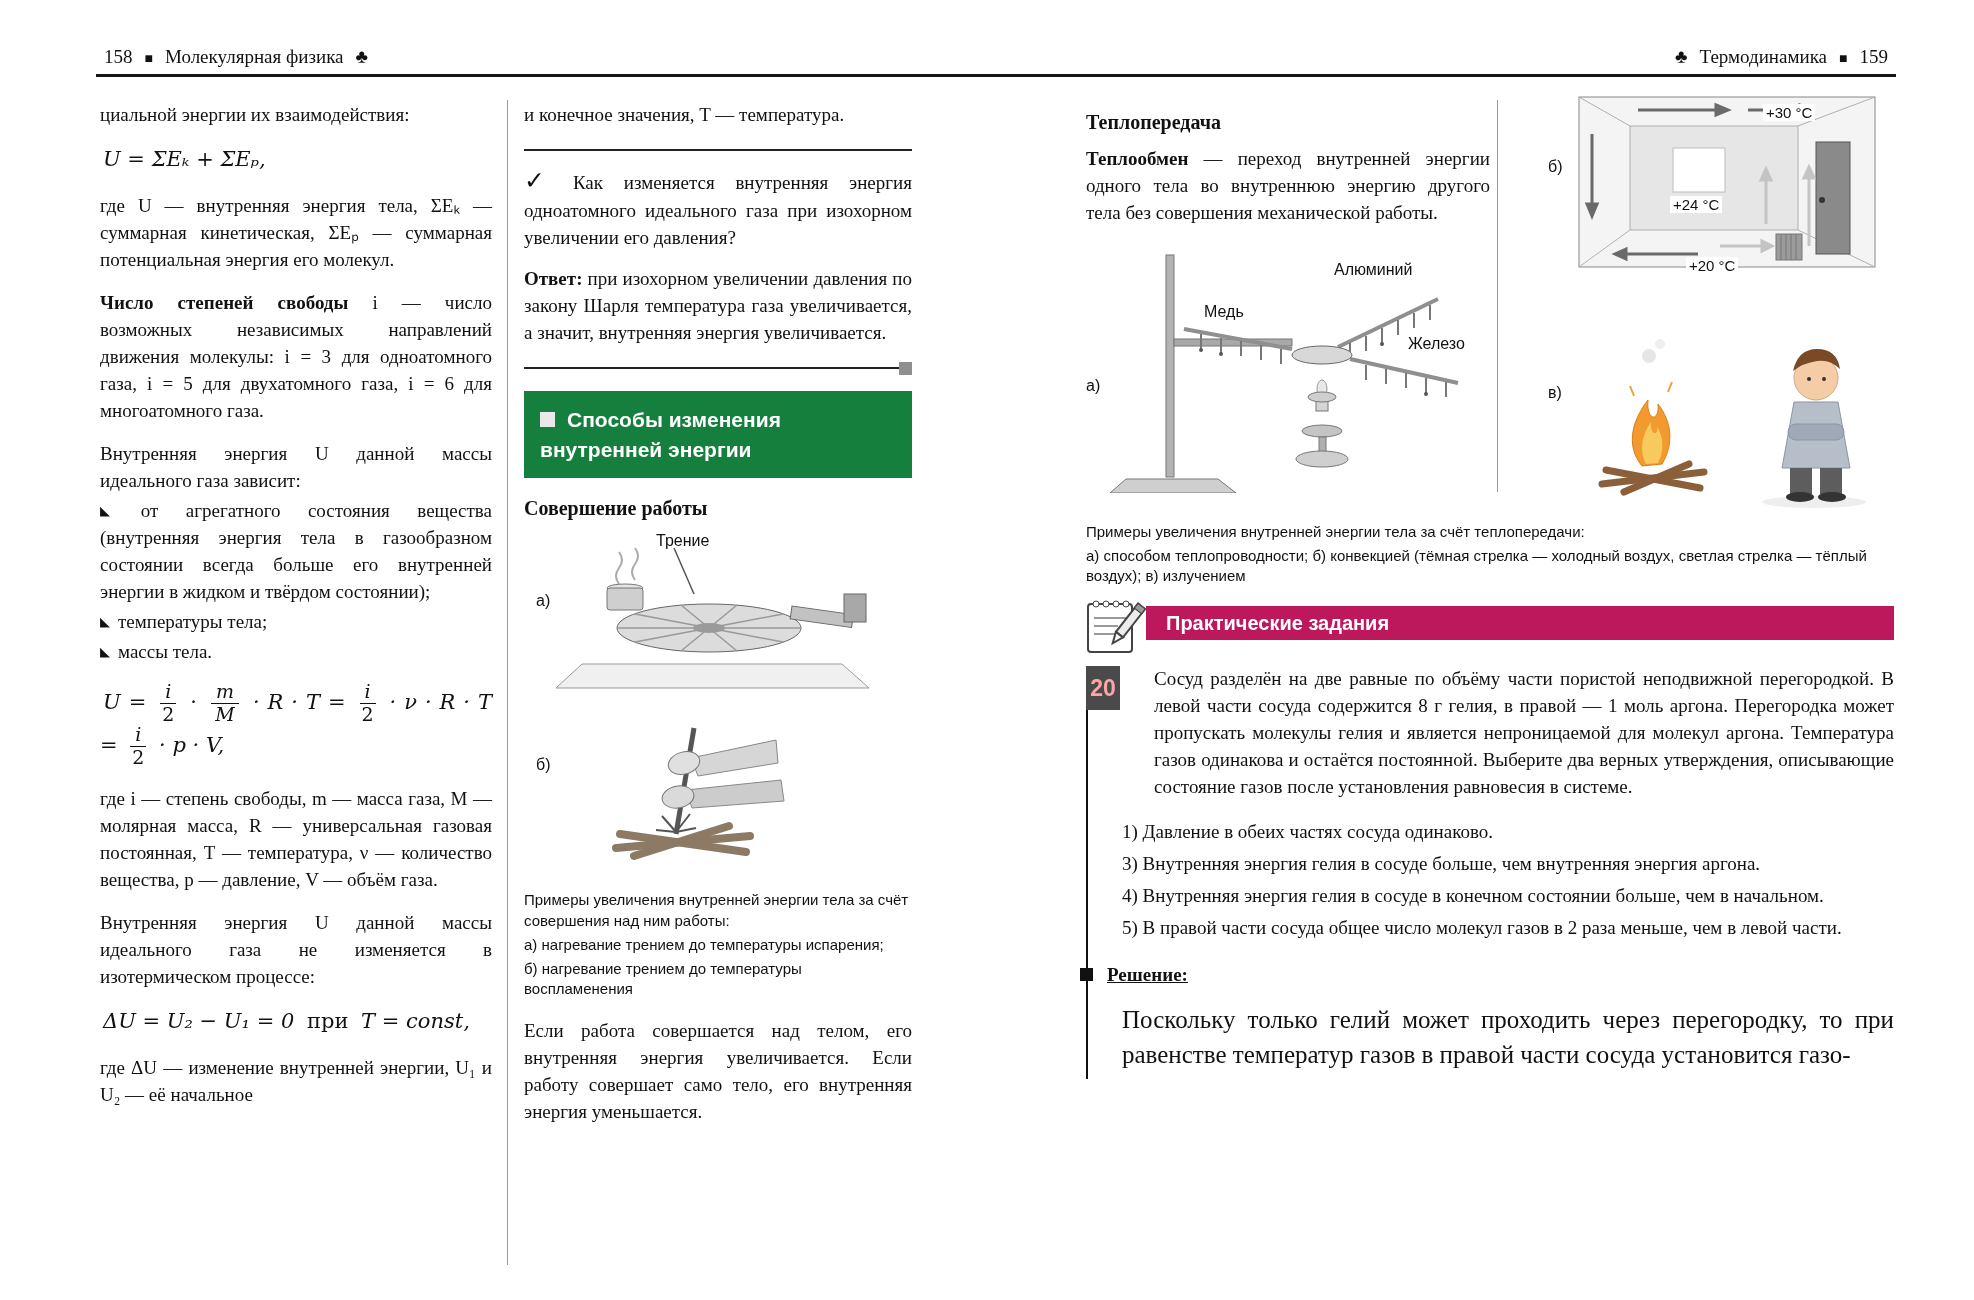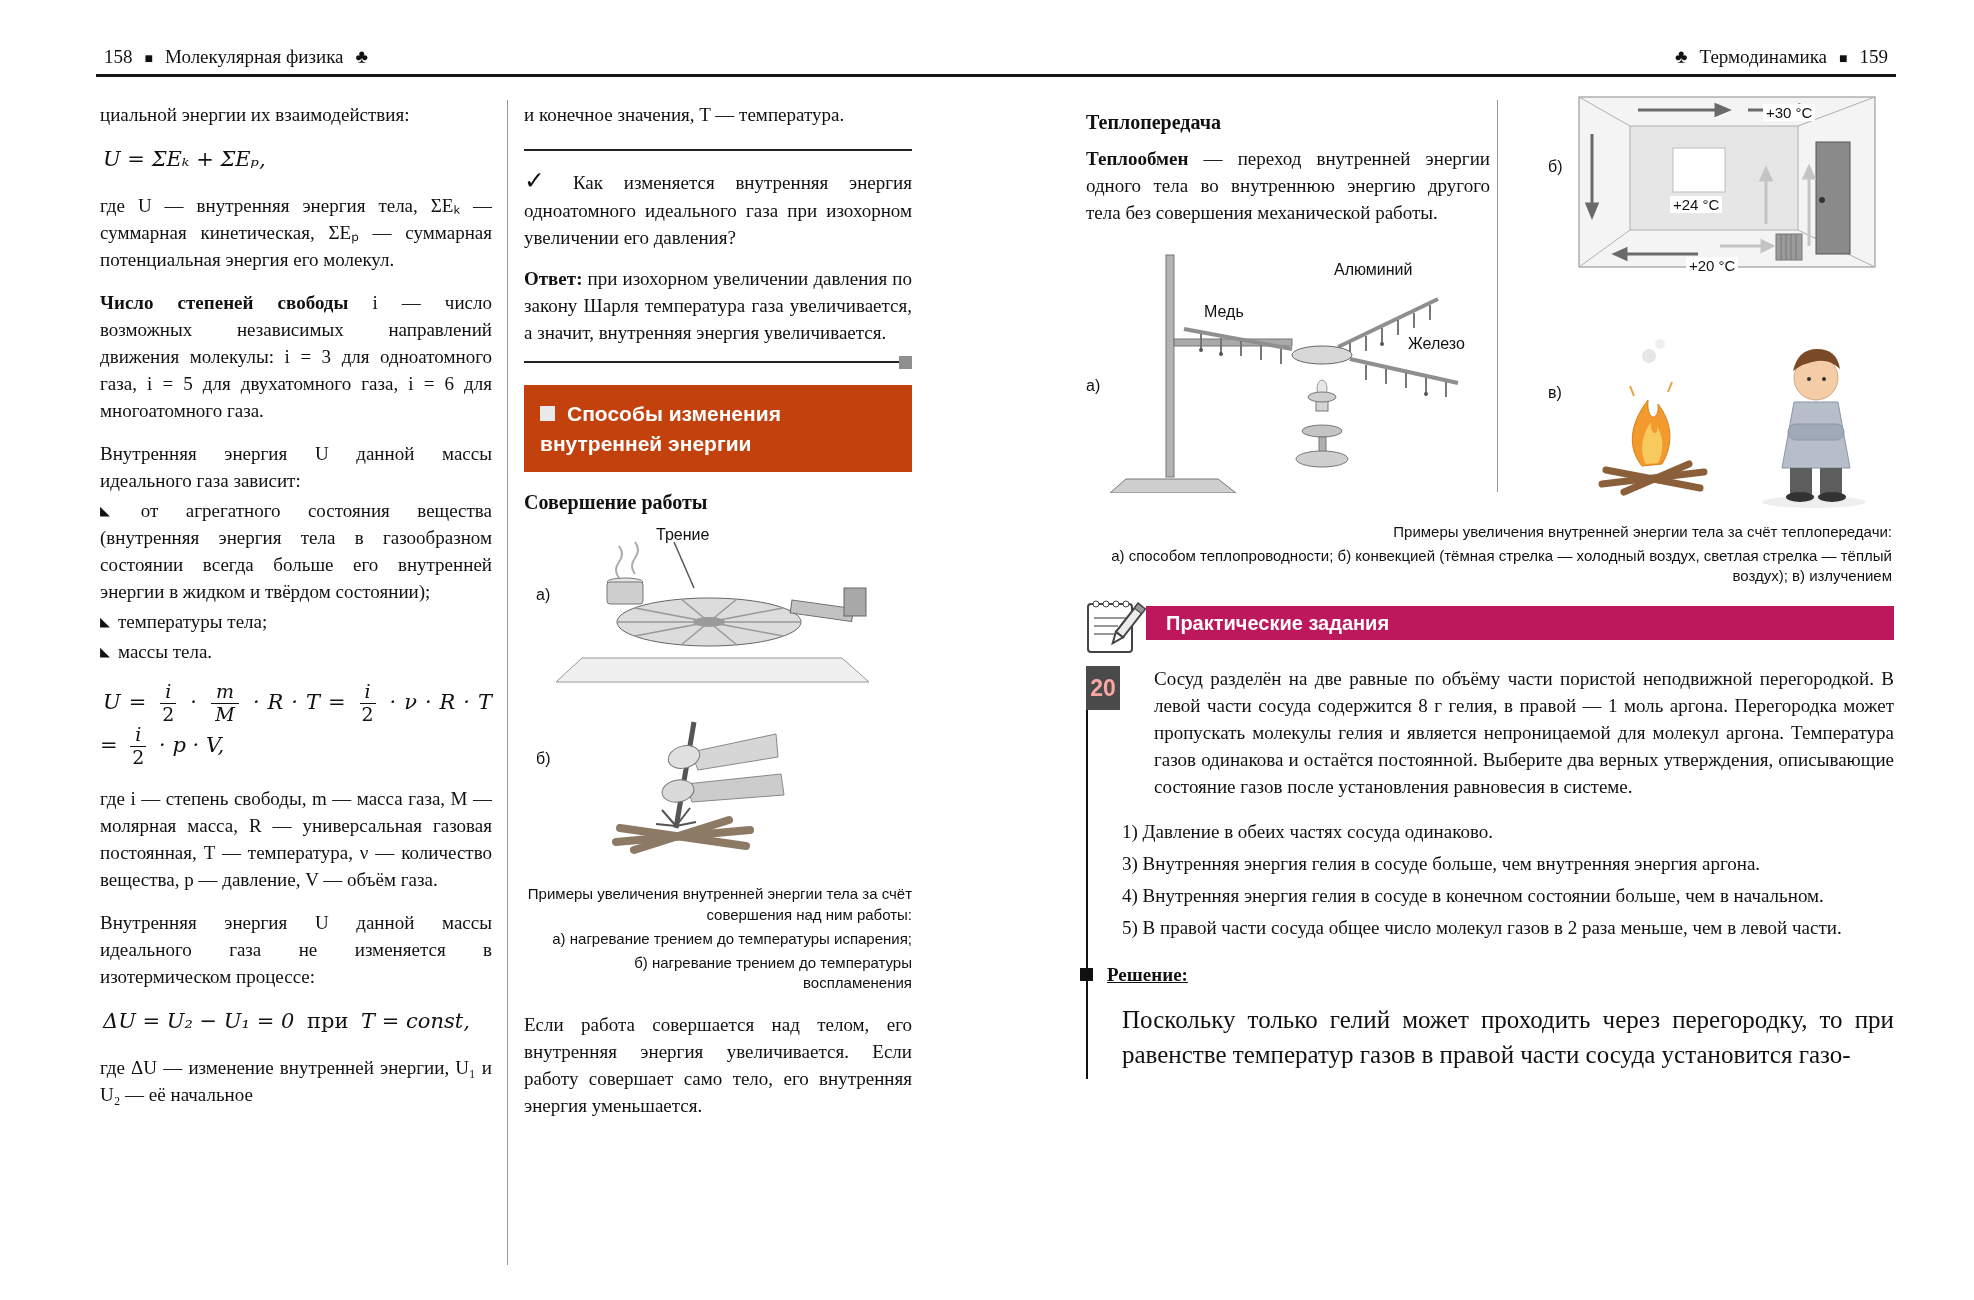--- a/index.html
+++ b/index.html
@@ -41,36 +41,36 @@
   .it { font-style:italic; }
   .up { font-style:normal; margin:0 10px; }
   .frac { display:inline-flex; flex-direction:column; align-items:center; vertical-align:middle; }
   .frac .num { border-bottom:1.6px solid #111; padding:0 5px 1px; line-height:1.05; font-size:19px; }
   .frac .den { padding-top:1px; line-height:1.05; font-size:19px; }
 
   
   .qa { border-top:2px solid #222; margin-top:20px; padding-top:12px; }
   .check { font-family:"DejaVu Sans",sans-serif; font-size:25px; font-weight:bold; margin-right:12px; }
   .qa .q { margin-bottom:14px; }
-  .qa .a { margin-bottom:14px; }
+  .qa .a { margin-bottom:20px; }
   .qa-bottom { border-top:2px solid #222; position:relative; }
   .endsq { position:absolute; right:0; top:-7px; width:13px; height:13px; background:#8f8f8f; }
 
   
-  .section-box { background:#c2410c; color:#fff; margin:22px 0 16px; padding:14px 16px;
+  .section-box { background:#15803d; color:#fff; margin:22px 0 16px; padding:14px 16px;
                  font-family:"Liberation Sans",sans-serif; font-weight:bold; font-size:21px; line-height:1.4;
                  text-align:left; }
   .wsq { display:inline-block; width:15px; height:15px; background:#e9e9e9; margin-right:12px; }
   .subhead { font-family:"Liberation Serif",serif; font-weight:bold; font-size:20px; margin:6px 0 10px; text-align:left; }
 
   
   .fig { position:relative; }
   #fig-work { height:348px; margin:2px 0 10px; }
   .figlab { position:absolute; font-family:"Liberation Sans",sans-serif; font-size:16px; color:#111; }
-  .cap { font-family:"Liberation Sans",sans-serif; font-size:15px; line-height:1.38; text-align:right; margin-bottom:3px; }
+  .cap { font-family:"Liberation Sans",sans-serif; font-size:15px; line-height:1.38; text-align:left; margin-bottom:3px; }
 
   #fig-cond { height:250px; margin-top:14px; }
   #fig-room { position:absolute; left:1548px; top:96px; width:346px; height:214px; }
   #fig-fire { position:absolute; left:1548px; top:326px; width:346px; height:190px; }
   .temp { position:absolute; font-family:"Liberation Sans",sans-serif; font-size:15px; background:#fff; padding:0 3px; }
   #cap-right { position:absolute; left:1086px; top:522px; width:806px; }
 
   
   #practice { position:absolute; left:1086px; top:606px; width:808px; }
   .p-icon { position:absolute; left:-4px; top:-12px; width:64px; height:66px; background:#fff; z-index:2; }

